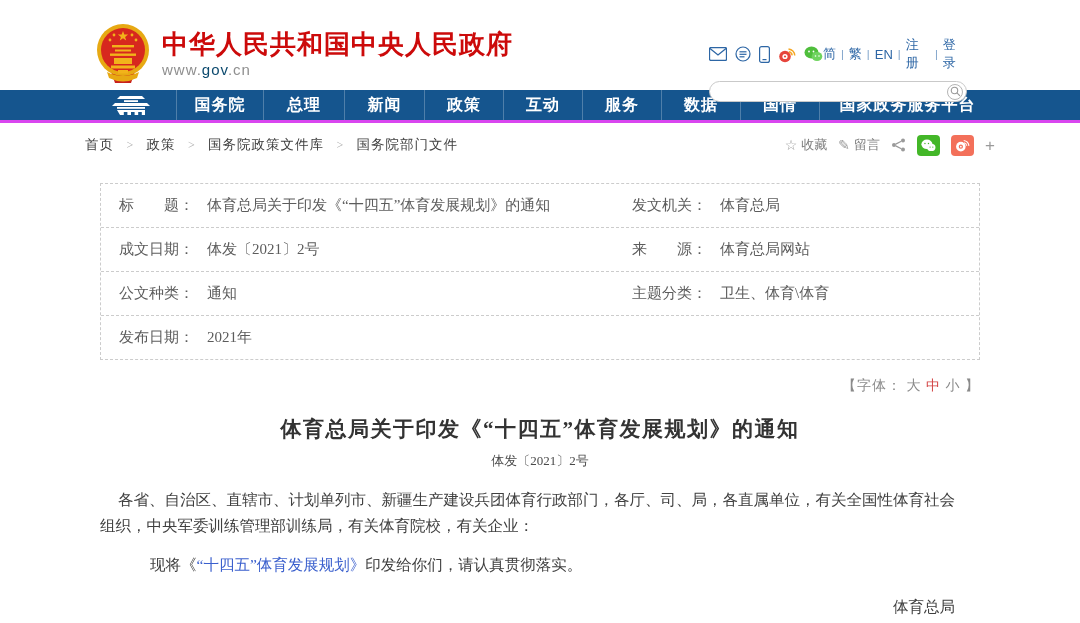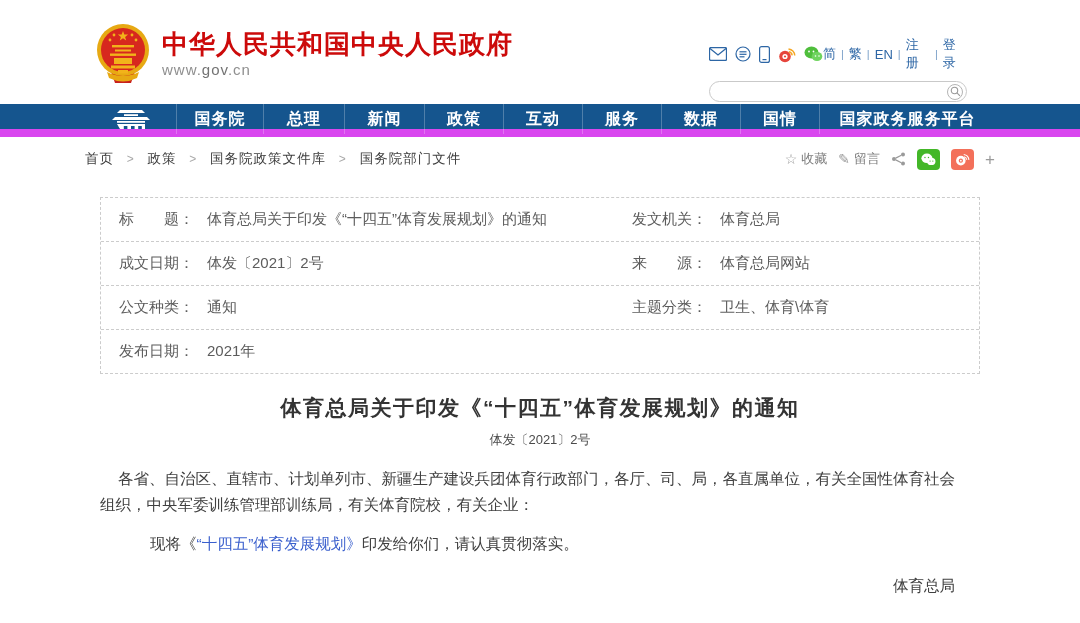--- a/index.html
+++ b/index.html
@@ -1,45 +1,45 @@
 <!DOCTYPE html>
 <html><head>
 <meta charset="utf-8">
 <style>
   * { box-sizing: border-box; }
   html,body { margin:0; padding:0; }
   body {
     width:1080px; height:623px; background:#fff; overflow:hidden; position:relative;
     font-family:"Liberation Sans","DejaVu Sans",sans-serif;
   }
-  .serif { font-family:Liberation Sans, sans-serif; }
+  .serif { font-family:Liberation Serif, serif; }
   .container { width:910px; margin:0 auto; position:relative; }
 
   
-  .header { height:104px; background:#fff; }
+  .header { height:90px; background:#fff; }
   .header-inner { width:910px; margin:0 auto; position:relative; height:90px; }
   .brand { position:absolute; left:10px; top:23px; display:flex; align-items:center; gap:11px; text-decoration:none; }
   .brand-title { font-size:26px; font-weight:bold; color:#cc0a0a; letter-spacing:1px; line-height:1.1; }
   .brand-url { font-size:15px; color:#8f8f8f; letter-spacing:1px; margin-top:3px; }
-  .brand-url .gov { color:#737373; }
+  .brand-url .gov { color:#0c4a6e; }
   .header-right { position:absolute; right:28px; top:36px; width:258px; }
   .quick-row { display:flex; align-items:center; justify-content:space-between; }
   .quick-icons { display:flex; align-items:center; gap:8px; }
   .quick-links { display:flex; align-items:center; gap:5px; font-size:13px; }
   .quick-links a { color:#2d66a5; text-decoration:none; }
   .quick-links .sep { color:#7aa0c8; font-size:11px; }
   .search-row { margin-top:9px; }
   .search-box { width:258px; height:21px; border:1px solid #c9c9c9; border-radius:11px;
     display:flex; align-items:center; padding:0 3px 0 12px; background:#fff; }
   .search-box input { flex:1; border:none; outline:none; font-size:12px; background:transparent; min-width:0; }
   .search-btn { width:16px; height:16px; border:1px solid #b5b5b5; border-radius:50%;
     display:flex; align-items:center; justify-content:center; background:#fff; padding:0; cursor:pointer; }
 
   
-  .nav { height:33px; background:#15558e; border-bottom:8px solid #d946ef; }
+  .nav { height:33px; background:#15558e; border-bottom:3px solid #d946ef; }
   .nav-inner { width:910px; margin:0 auto; display:flex; height:30px; }
   .nav-tab { display:flex; align-items:center; justify-content:center; color:#fff;
     font-size:16px; font-weight:bold; text-decoration:none; letter-spacing:1px;
     border-right:1px solid rgba(255,255,255,0.25); }
   .nav-tab:last-child { border-right:none; }
 
   
   .crumb-row { width:910px; margin:12px auto 0; display:flex; justify-content:space-between; align-items:center; height:20px; }
   .breadcrumb { font-size:13.5px; color:#3e3e3e; letter-spacing:1px; }
   .breadcrumb a { color:#3e3e3e; text-decoration:none; }
@@ -287,20 +287,27 @@
         </div>
     </div>
     <div class="meta-row">
       <div class="meta-cell">
           <span class="meta-label">发布日期：</span>
           <span class="meta-value">2021年</span>
         </div>
     </div>
   </div>
 
+  <div class="font-bar serif">
+    <span>【字体：</span>
+    <a href="#">大</a>
+    <a href="#" class="active">中</a>
+    <a href="#">小</a>
+    <span>】</span>
+  </div>
 
   <div class="article serif">
     <h2 class="doc-title">体育总局关于印发《“十四五”体育发展规划》的通知</h2>
     <div class="doc-no">体发〔2021〕2号</div>
     <p class="p1">各省、自治区、直辖市、计划单列市、新疆生产建设兵团体育行政部门，各厅、司、局，各直属单位，有关全国性体育社会组织，中央军委训练管理部训练局，有关体育院校，有关企业：</p>
     <p class="p2"><span>现将《</span><a href="#">“十四五”体育发展规划》</a><span>印发给你们，请认真贯彻落实。</span></p>
     <div class="sign">体育总局</div>
 
   </div>
 </div>

